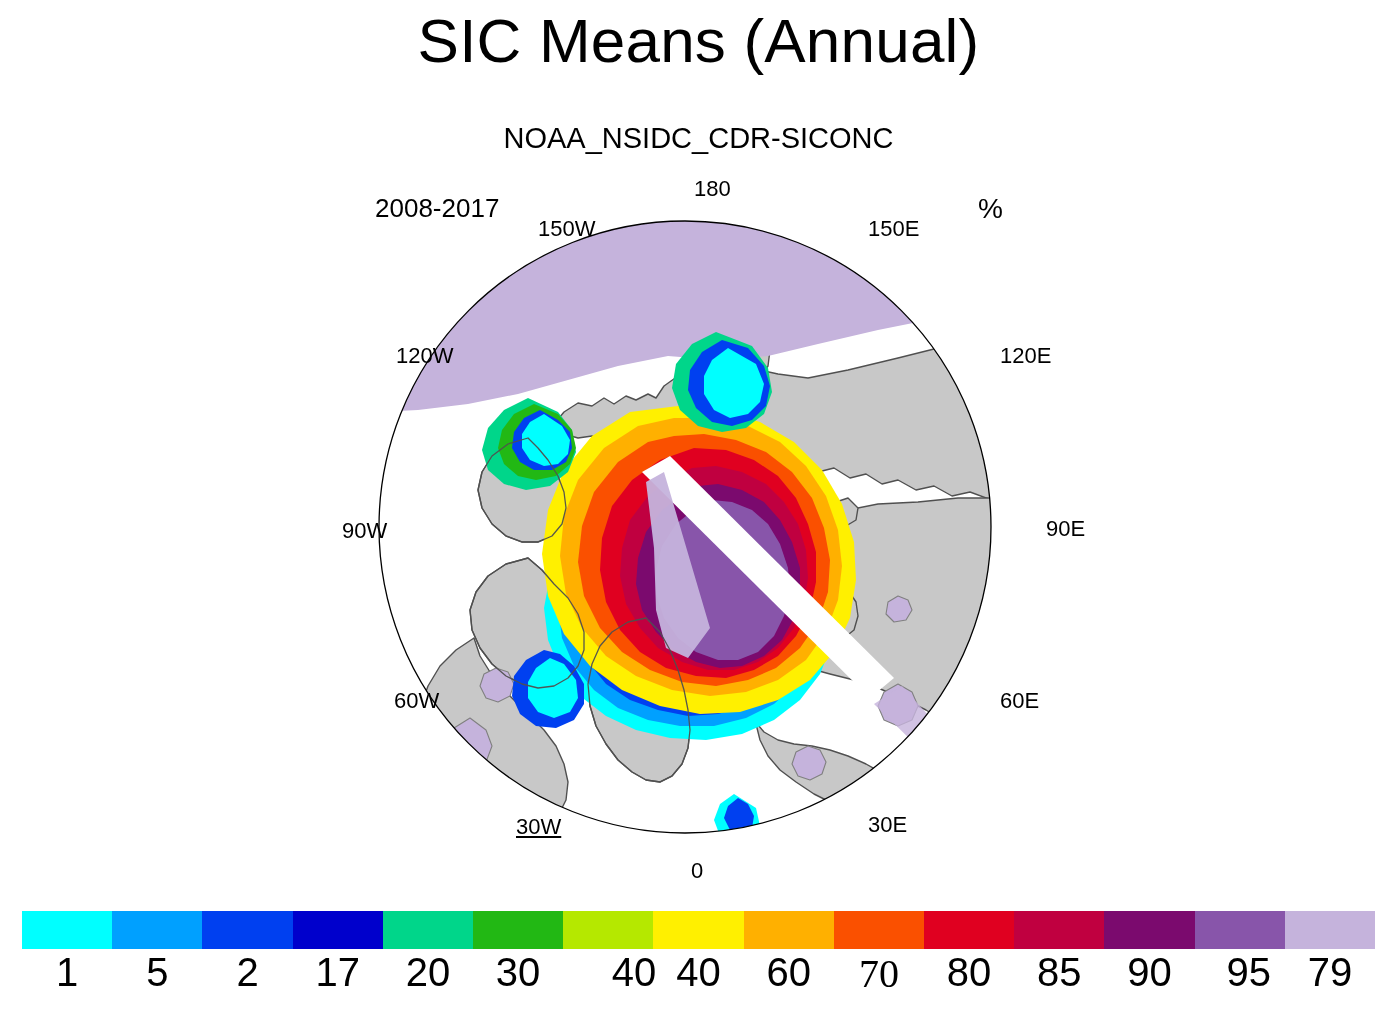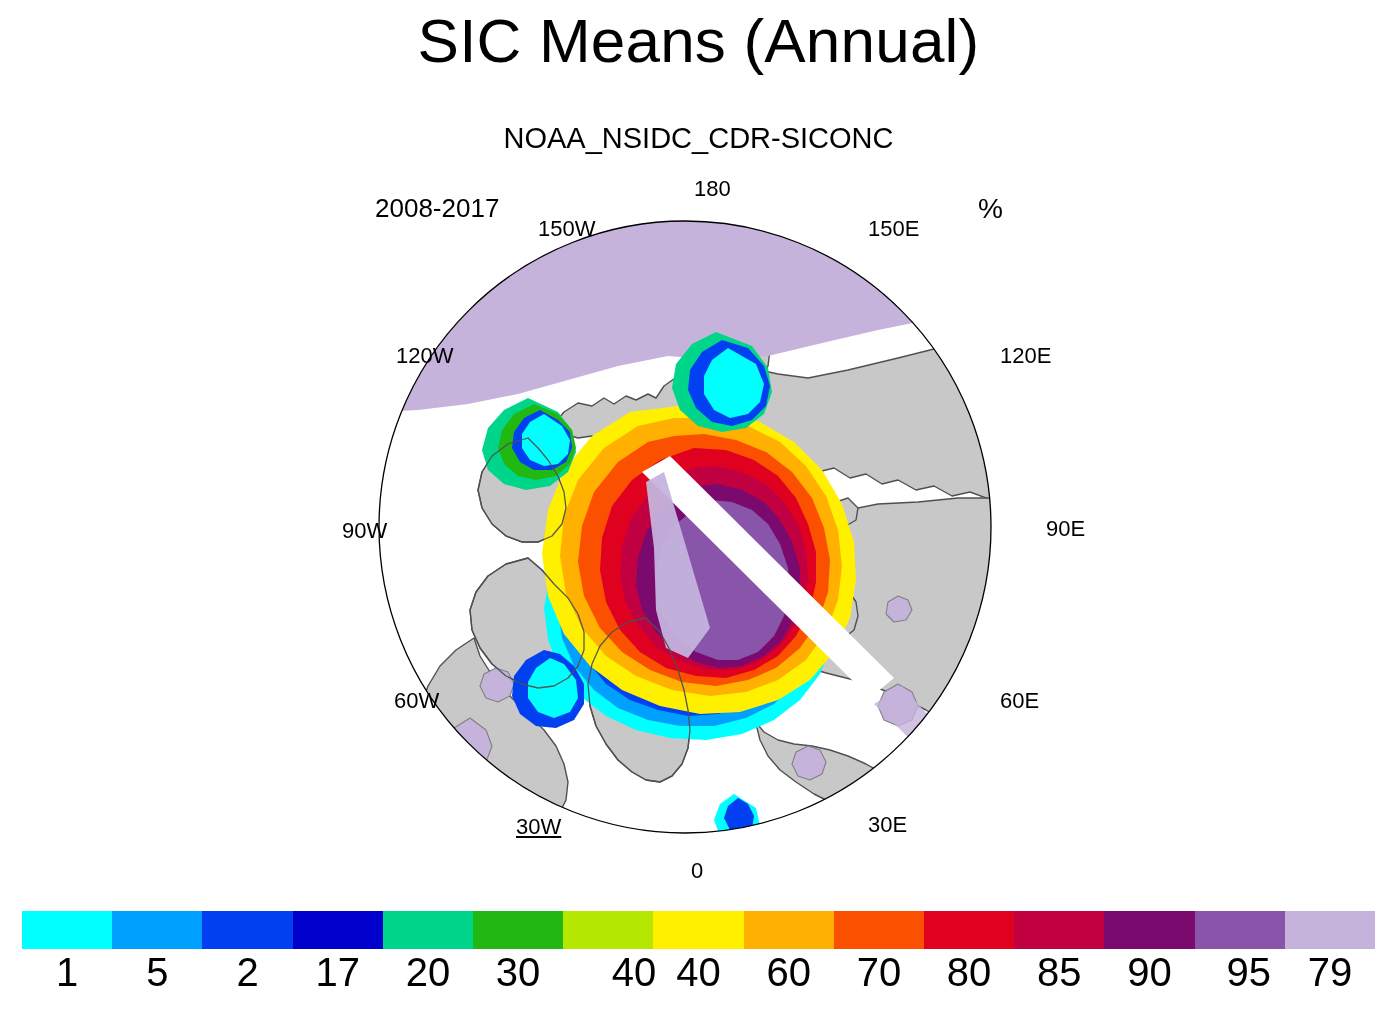--- a/index.html
+++ b/index.html
@@ -314,21 +314,21 @@
   <div id="cbarticks">
       <span class="tick" style="left: 67.1px;">1</span>
       <span class="tick" style="left: 157.3px;">5</span>
       <span class="tick" style="left: 247.5px;">2</span>
       <span class="tick" style="left: 337.7px;">17</span>
       <span class="tick" style="left: 427.9px;">20</span>
       <span class="tick" style="left: 518.1px;">30</span>
       <span class="tick" style="left: 634px;">40</span>
       <span class="tick" style="left: 698.5px;">40</span>
       <span class="tick" style="left: 788.7px;">60</span>
-      <span class="tick" style="left: 878.9px;">70</span>
+      <span class="tick" style="left: 878.9px; font-family: Liberation Serif, serif;">70</span>
       <span class="tick" style="left: 969.1px;">80</span>
       <span class="tick" style="left: 1059.3px;">85</span>
       <span class="tick" style="left: 1149.5px;">90</span>
       <span class="tick" style="left: 1239.7px; margin-left: 9px;">95</span>
       <span class="tick" style="left: 1329.9px;">79</span>
     </div>
 
 </div>
 
 </body></html>

